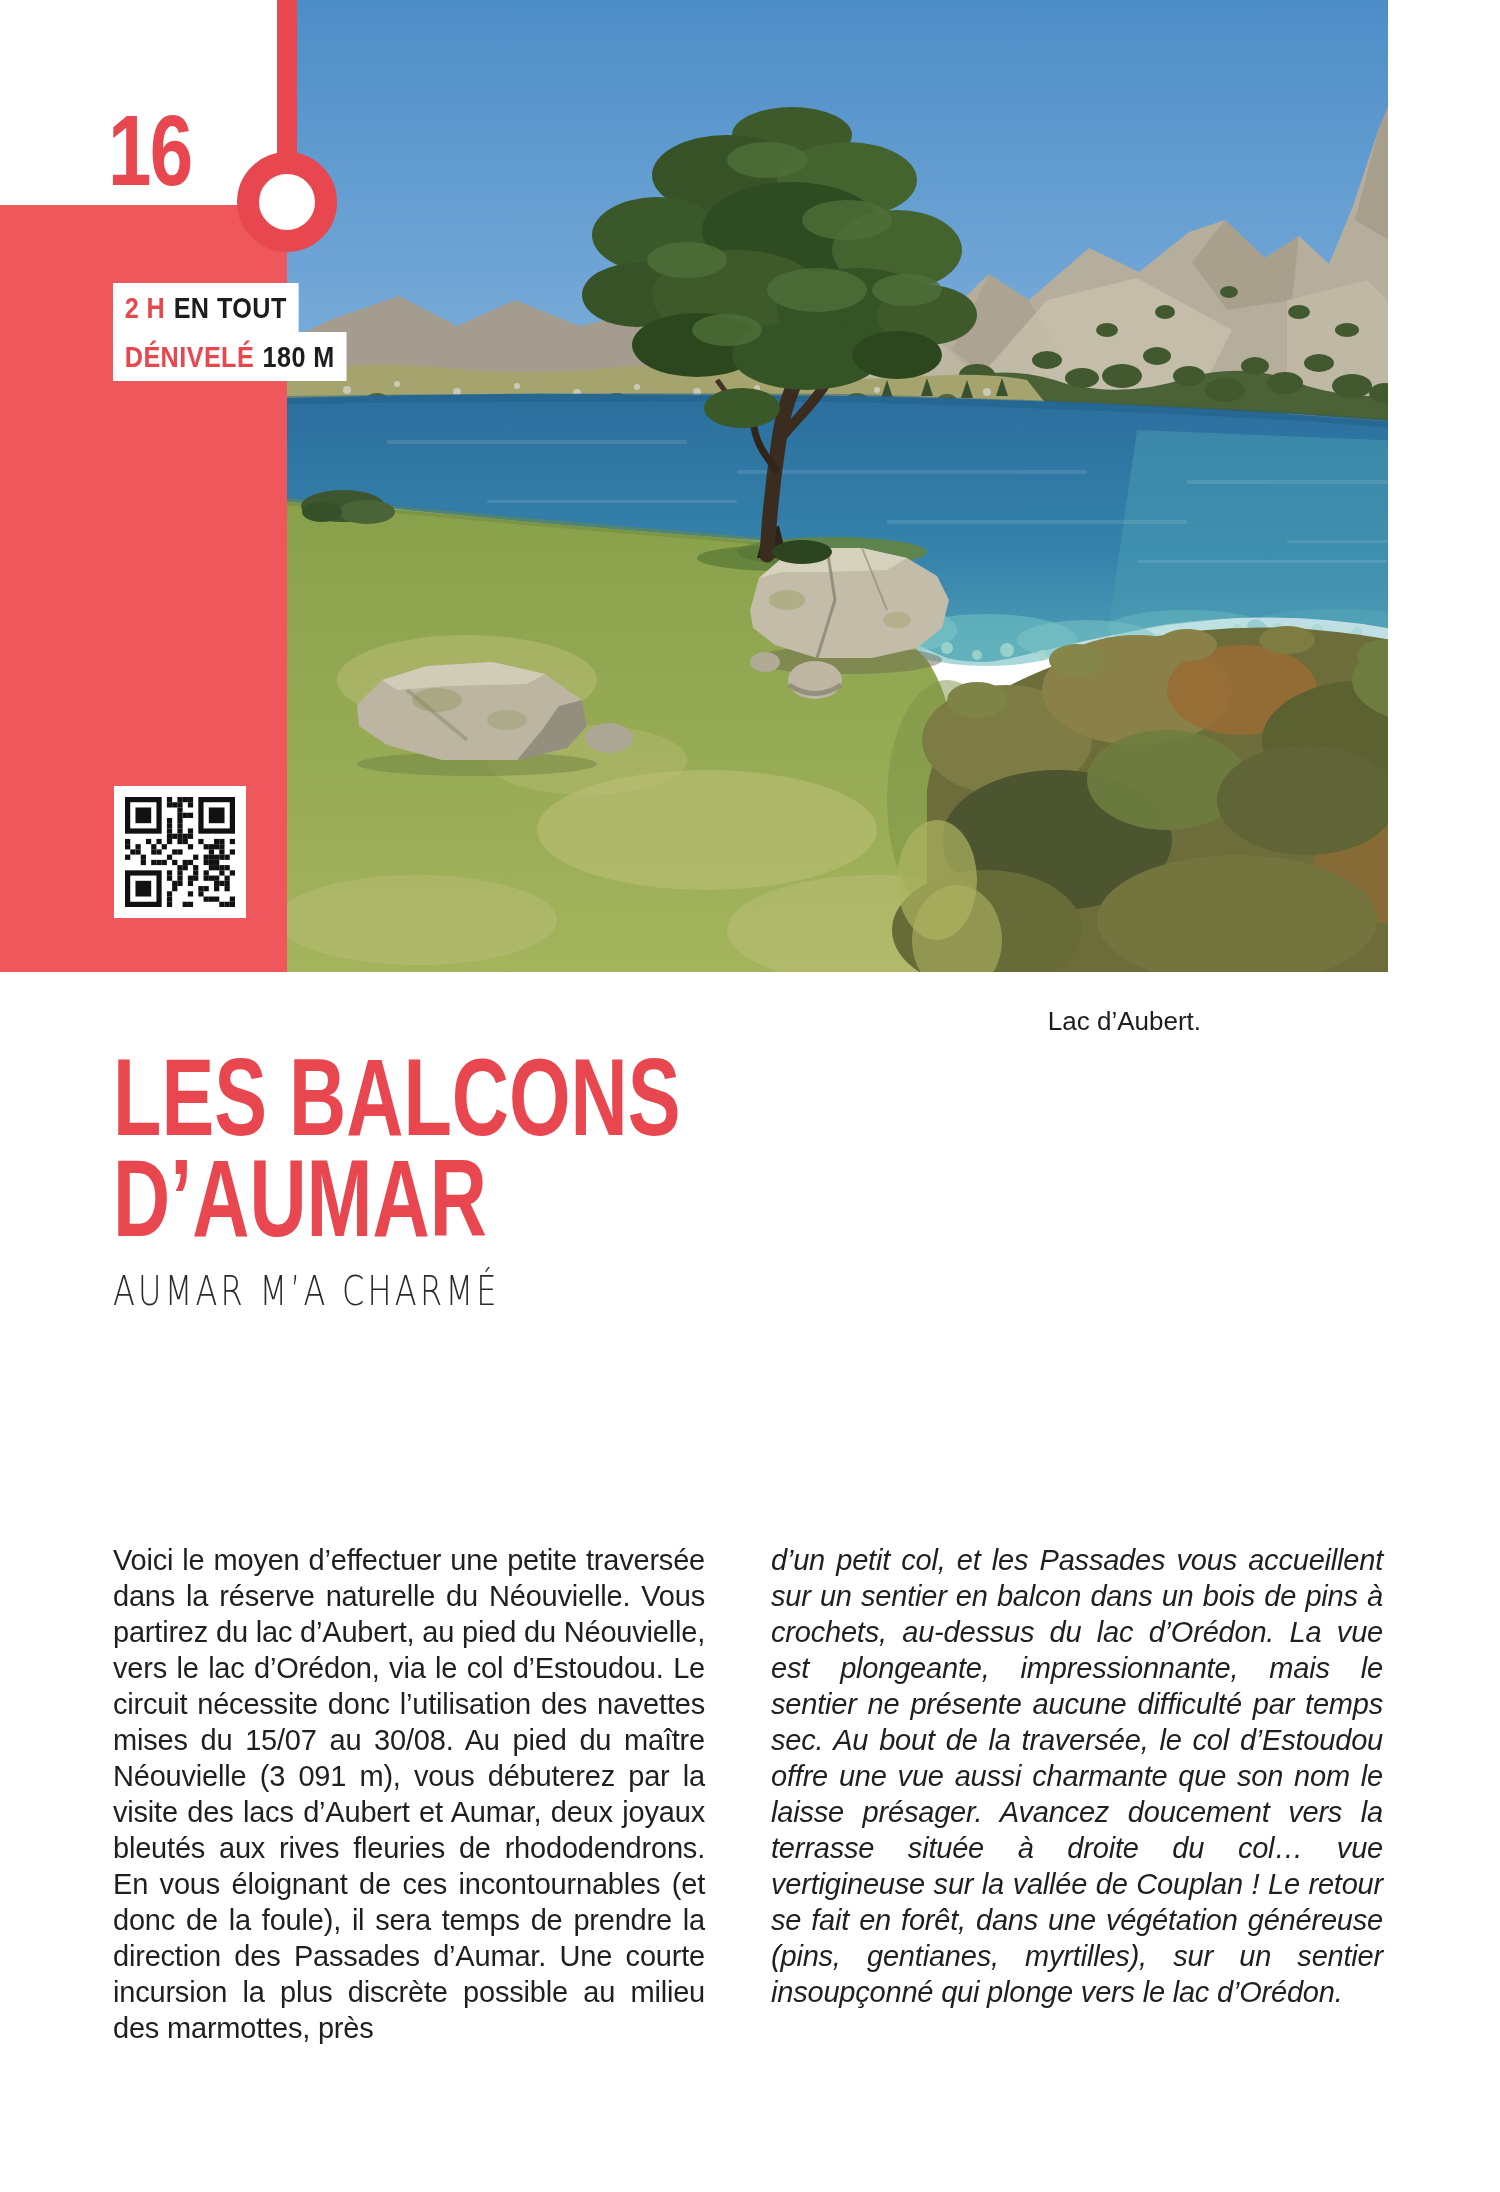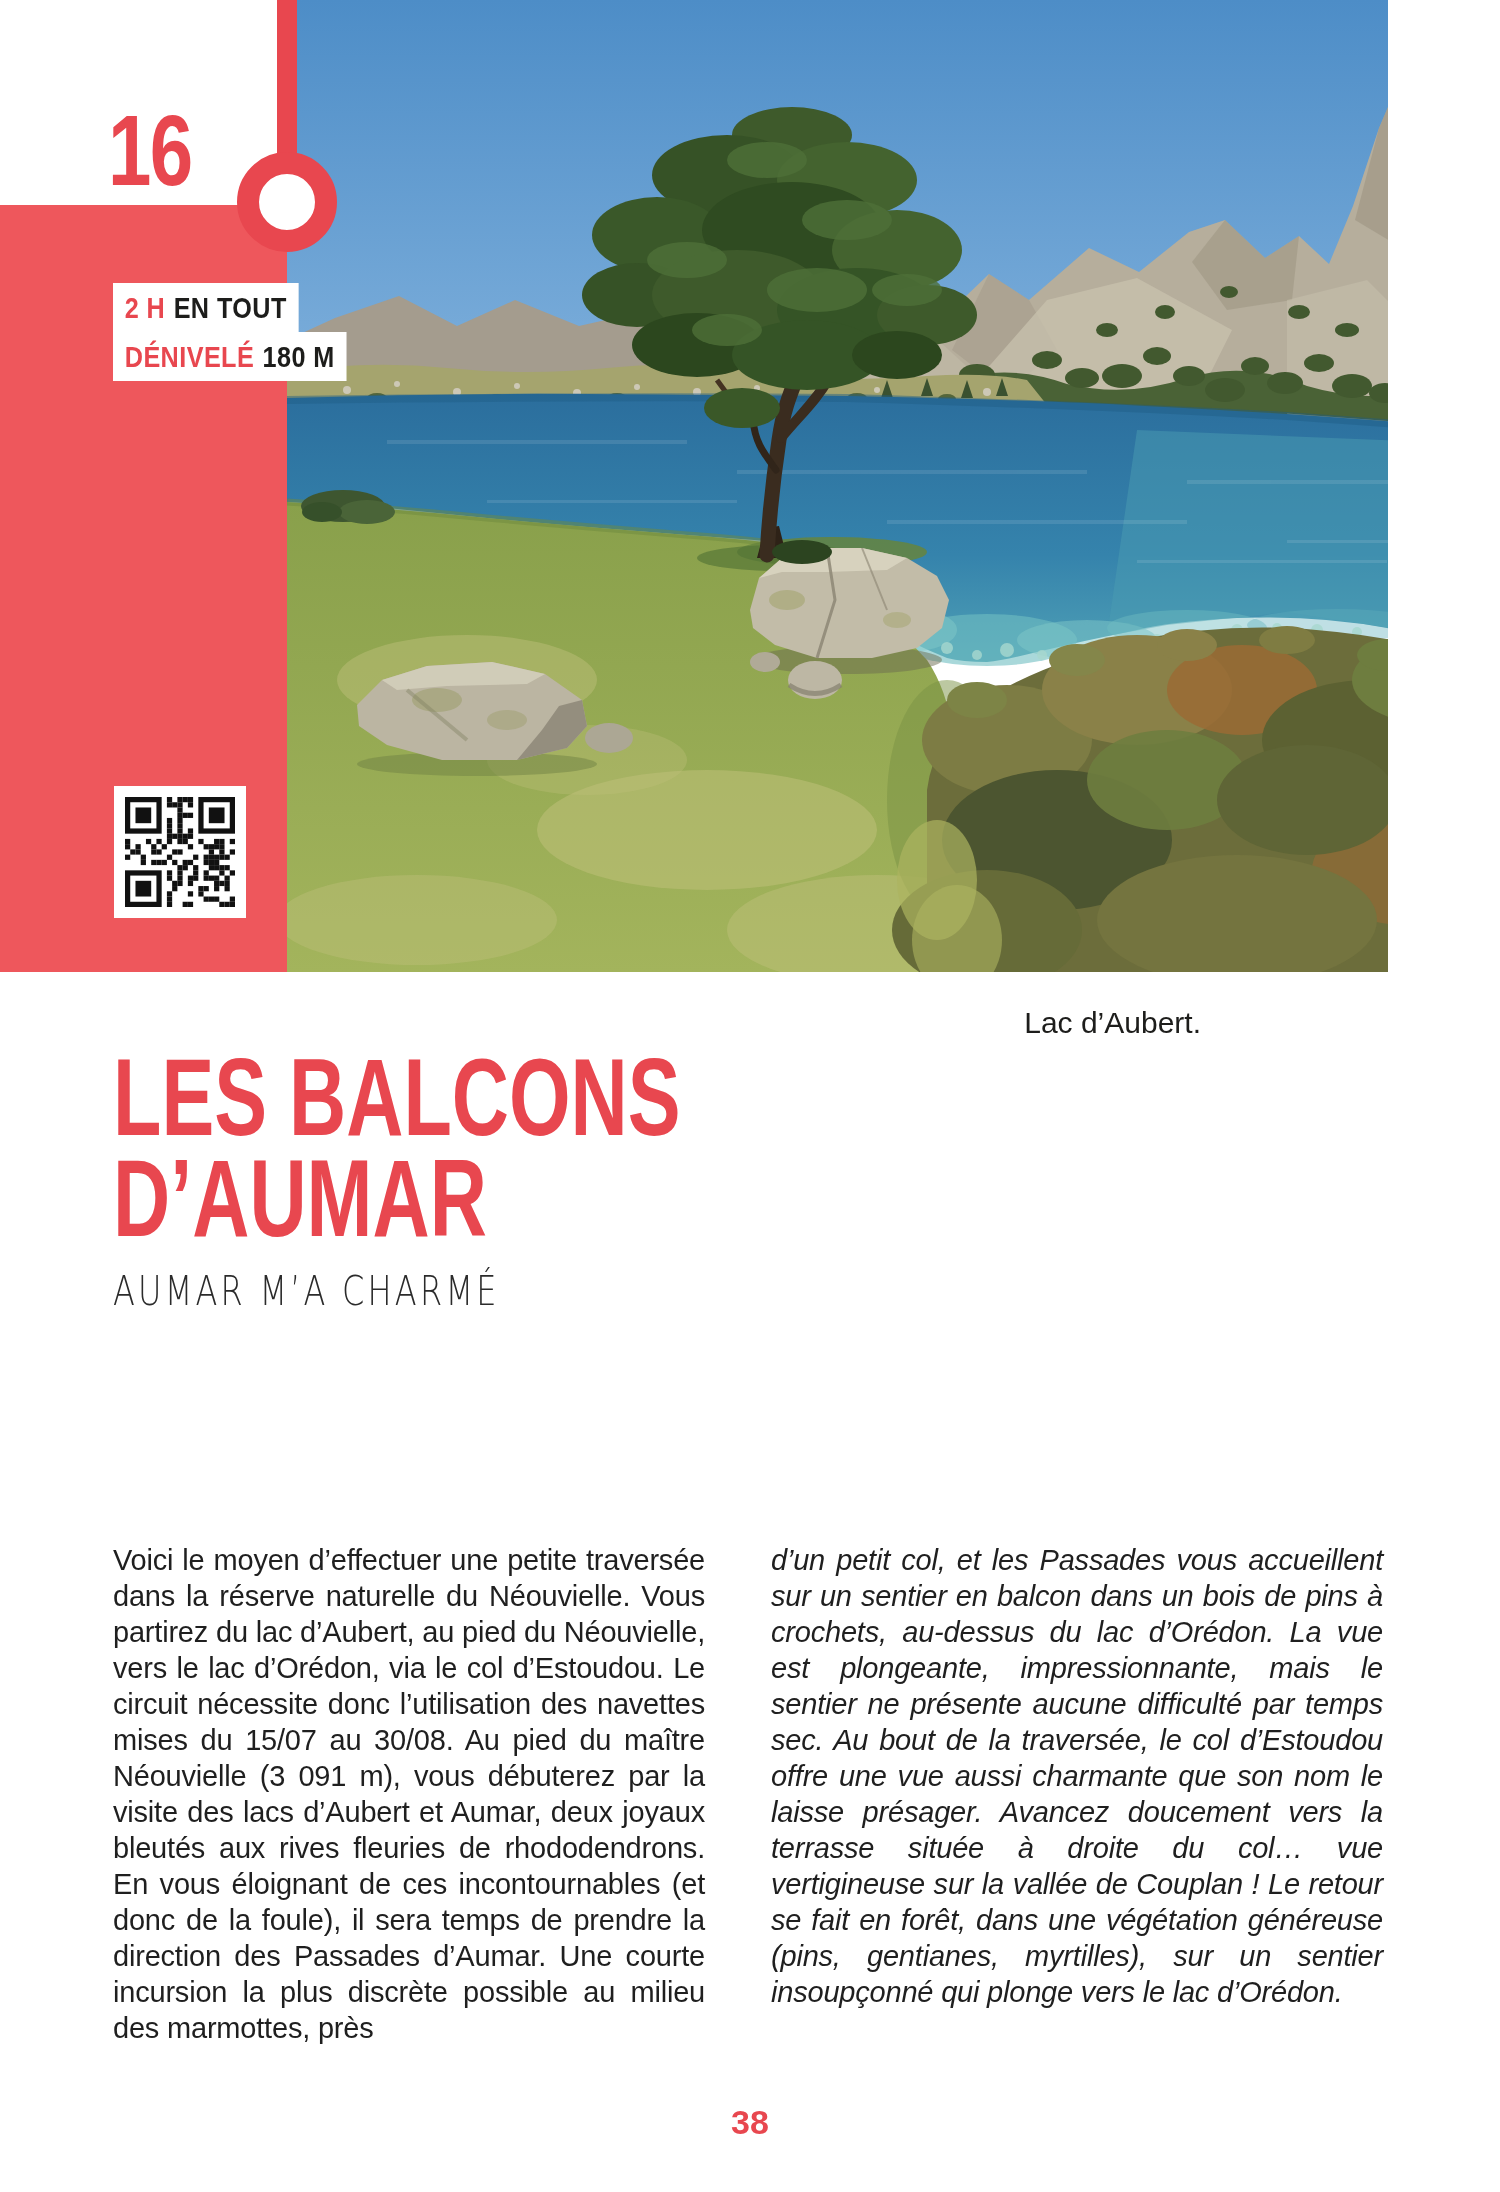--- a/index.html
+++ b/index.html
@@ -21,21 +21,21 @@
          transform:scaleX(.84);transform-origin:left center;z-index:4;letter-spacing:.5px;}
   .badge .red{color:var(--accent,#E8474F);}
   .badge .blk{color:#1d1d1b;}
   .badge.row1{left:113px;top:283px;}
   .badge.row2{left:113px;top:332px;}
   
   #qr{position:absolute;left:114px;top:786px;width:132px;height:132px;background:#fff;z-index:4;
       display:flex;align-items:center;justify-content:center;}
   #qr svg{width:110px;height:110px;display:block;}
   
-  .caption{position:absolute;right:187px;top:1006px;font-size:30px;color:#1d1d1b;z-index:2;}
+  .caption{position:absolute;right:187px;top:1006px;font-size:26px;color:#1d1d1b;z-index:2;}
   
   h1{position:absolute;left:113px;top:1046px;margin:0;font-size:110px;line-height:101px;font-weight:bold;
      color:var(--accent,#E8474F);transform:scaleX(.72);transform-origin:left top;white-space:nowrap;letter-spacing:0px;}
   .subtitle{position:absolute;left:113px;top:1268px;font-size:40px;letter-spacing:4px;font-weight:200;
      color:#2b2b2b;transform:scaleX(.8);transform-origin:left top;white-space:nowrap;
      font-family:"DejaVu Sans",sans-serif;font-stretch:condensed;}
   
   .col{position:absolute;top:1542px;font-size:29px;line-height:36px;color:#1f1f1f;text-align:justify;
        letter-spacing:-.2px;font-stretch:condensed;}
   .col1{left:113px;width:592px;}
@@ -429,14 +429,13 @@
 
   <div class="caption">Lac d’Aubert.</div>
 
   <h1><span>LES BALCONS</span><br>
     <span>D’AUMAR</span></h1>
   <div class="subtitle">AUMAR M’A CHARMÉ</div>
 
   <div class="col col1">Voici le moyen d’effectuer une petite traversée dans la réserve naturelle du Néouvielle. Vous partirez du lac d’Aubert, au pied du Néouvielle, vers le lac d’Orédon, via le col d’Estoudou. Le circuit nécessite donc l’utilisation des navettes mises du 15/07 au 30/08. Au pied du maître Néouvielle (3 091 m), vous débuterez par la visite des lacs d’Aubert et Aumar, deux joyaux bleutés aux rives fleuries de rhododendrons. En vous éloignant de ces incontournables (et donc de la foule), il sera temps de prendre la direction des Passades d’Aumar. Une courte incursion la plus discrète possible au milieu des marmottes, près</div>
   <div class="col col2">d’un petit col, et les Passades vous accueillent sur un sentier en balcon dans un bois de pins à crochets, au-dessus du lac d’Orédon. La vue est plongeante, impressionnante, mais le sentier ne présente aucune difficulté par temps sec. Au bout de la traversée, le col d’Estoudou offre une vue aussi charmante que son nom le laisse présager. Avancez doucement vers la terrasse située à droite du col… vue vertigineuse sur la vallée de Couplan ! Le retour se fait en forêt, dans une végétation généreuse (pins, gentianes, myrtilles), sur un sentier insoupçonné qui plonge vers le lac d’Orédon.</div>
 
-  <div class="pageno">38</div>
 </div>
 
 </body></html>

